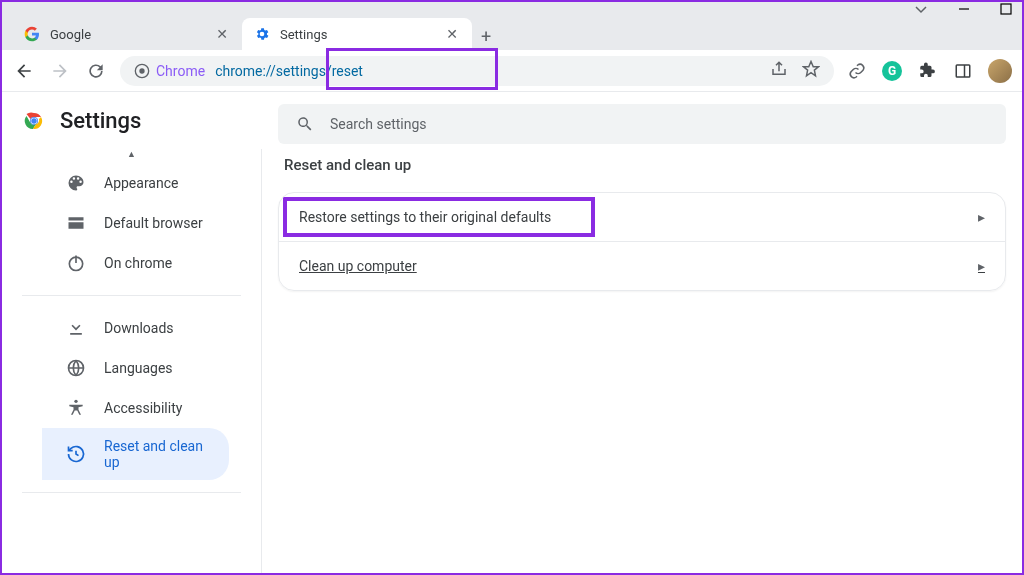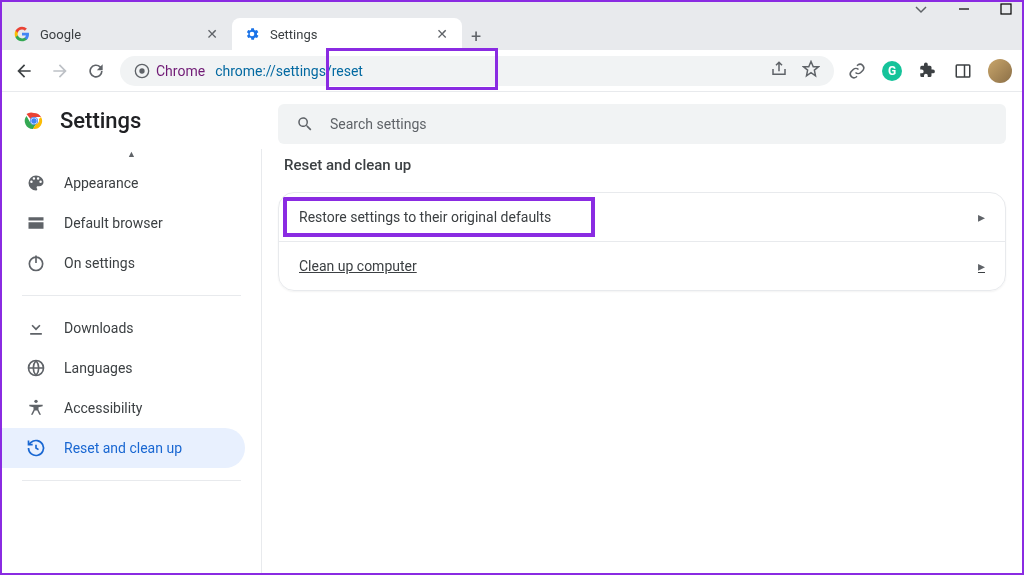--- a/index.html
+++ b/index.html
@@ -3,34 +3,34 @@
 <meta charset="utf-8">
 <style>
 * { box-sizing: border-box; margin: 0; padding: 0; }
 body { font-family: "Segoe UI", Roboto, Arial, sans-serif; background: #fff; width: 1024px; height: 575px; overflow: hidden; border: 2px solid #8a2be2; }
 
 
 .titlebar { height: 14px; background: #e8eaed; display: flex; justify-content: flex-end; align-items: center; padding-right: 10px; gap: 30px; }
 .titlebar svg { display: block; }
 
 
-.tabstrip { height: 34px; background: #e8eaed; display: flex; align-items: flex-end; }
+.tabstrip { height: 34px; background: #e8eaed; display: flex; align-items: flex-end; padding-left: 10px; }
 .tab { height: 32px; display: flex; align-items: center; padding: 0 12px; gap: 10px; border-radius: 8px 8px 0 0; font-size: 13px; color: #3c4043; position: relative; min-width: 230px; }
 .tab.active { background: #fff; }
 .tab .favicon { width: 16px; height: 16px; display: flex; align-items: center; justify-content: center; }
 .tab .title { flex: 1; }
 .tab .close { width: 16px; height: 16px; display: flex; align-items: center; justify-content: center; color: #5f6368; font-size: 14px; cursor: pointer; }
 .newtab { width: 28px; height: 28px; display: flex; align-items: center; justify-content: center; color: #5f6368; font-size: 18px; cursor: pointer; }
 
 
 .toolbar { height: 42px; background: #fff; border-bottom: 1px solid #e8eaed; display: flex; align-items: center; padding: 0 10px; gap: 12px; }
 .navbtn { width: 24px; height: 24px; display: flex; align-items: center; justify-content: center; color: #5f6368; cursor: pointer; }
 .navbtn.disabled { color: #bdc1c6; }
 .addrbar { flex: 1; height: 30px; background: #f1f3f4; border-radius: 15px; display: flex; align-items: center; padding: 0 14px; gap: 10px; color: #5f6368; font-size: 14px; position: relative; }
-.addrbar .siteicon { color: #701a75; font-size: 14px; display: flex; align-items: center; gap: 6px; }
+.addrbar .siteicon { color: #8b5cf6; font-size: 14px; display: flex; align-items: center; gap: 6px; }
 .addrbar .url { color: #0369a1; }
 .url-highlight { position: absolute; border: 3px solid #8a2be2; pointer-events: none; }
 .addrbar .right { margin-left: auto; display: flex; gap: 14px; align-items: center; }
 .toolicons { display: flex; gap: 14px; align-items: center; }
 .toolicons > * { width: 22px; height: 22px; display: flex; align-items: center; justify-content: center; color: #5f6368; }
 .avatar { width: 24px; height: 24px; border-radius: 50%; background: linear-gradient(135deg, #c9a66b, #8b6f47); }
 .grammarly { width: 20px; height: 20px; border-radius: 50%; background: #15c39a; color: #fff; font-size: 12px; font-weight: bold; display: flex; align-items: center; justify-content: center; }
 
 
 .content { display: flex; height: 483px; }
@@ -38,21 +38,21 @@
 .settings-header { display: flex; align-items: center; gap: 14px; padding: 16px 20px; }
 .settings-header .chrome-logo { width: 24px; height: 24px; }
 .settings-header h1 { font-size: 22px; font-weight: 500; color: #202124; }
 
 .sidebar-scroll { flex: 1; overflow-y: auto; border-right: 1px solid #e8eaed; position: relative; }
 .sidebar-scroll::-webkit-scrollbar { width: 12px; }
 .sidebar-scroll::-webkit-scrollbar-track { background: #f1f1f1; }
 .sidebar-scroll::-webkit-scrollbar-thumb { background: #bdc1c6; border-radius: 0; }
 .scroll-up-indicator { text-align: center; font-size: 9px; color: #5f6368; }
 
-.nav-section { padding: 4px 0; }
+.nav-section { padding: 4px 16px; margin-left: 24px; }
 .nav-divider { height: 1px; background: #e8eaed; margin: 8px 20px; }
 .nav-item { display: flex; align-items: center; gap: 18px; padding: 10px 24px; font-size: 14px; color: #3c4043; cursor: pointer; border-radius: 0 20px 20px 0; margin-right: 16px; }
 .nav-item.active { background: #e8f0fe; color: #1967d2; }
 .nav-item.active .nav-icon { color: #1967d2; }
 .nav-icon { width: 20px; height: 20px; display: flex; align-items: center; justify-content: center; color: #5f6368; }
 
 .main { flex: 1; padding: 12px 16px; overflow-y: auto; }
 .search-settings { background: #f1f3f4; border-radius: 6px; height: 40px; display: flex; align-items: center; padding: 0 18px; gap: 16px; color: #5f6368; font-size: 14px; margin-bottom: 12px; }
 .section-title { font-size: 15px; color: #3c4043; font-weight: 500; margin: 0 0 18px 6px; }
 .card { border: 1px solid #e8eaed; border-radius: 16px; overflow: hidden; box-shadow: 0 1px 2px rgba(0,0,0,0.05); }
@@ -202,21 +202,21 @@
             </span>
           <span>Default browser</span>
         </div>
         <div class="nav-item">
           <span class="nav-icon">
               <svg width="20" height="20" viewBox="0 0 24 24" fill="none" stroke="#5f6368" stroke-width="2">
                 <circle cx="12" cy="13" r="8"></circle>
                 <line x1="12" y1="3" x2="12" y2="12"></line>
               </svg>
             </span>
-          <span>On settings</span>
+          <span>On chrome</span>
         </div>
       </div>
       <div class="nav-divider"></div>
       <div class="nav-section">
         <div class="nav-item">
           <span class="nav-icon">
               <svg width="20" height="20" viewBox="0 0 24 24" fill="#5f6368">
                 <path d="M19 18H5v2h14zM12 4v8l-4-4-1.4 1.4L12 15l5.4-5.6L16 8l-4 4V4z"></path>
               </svg>
             </span>

